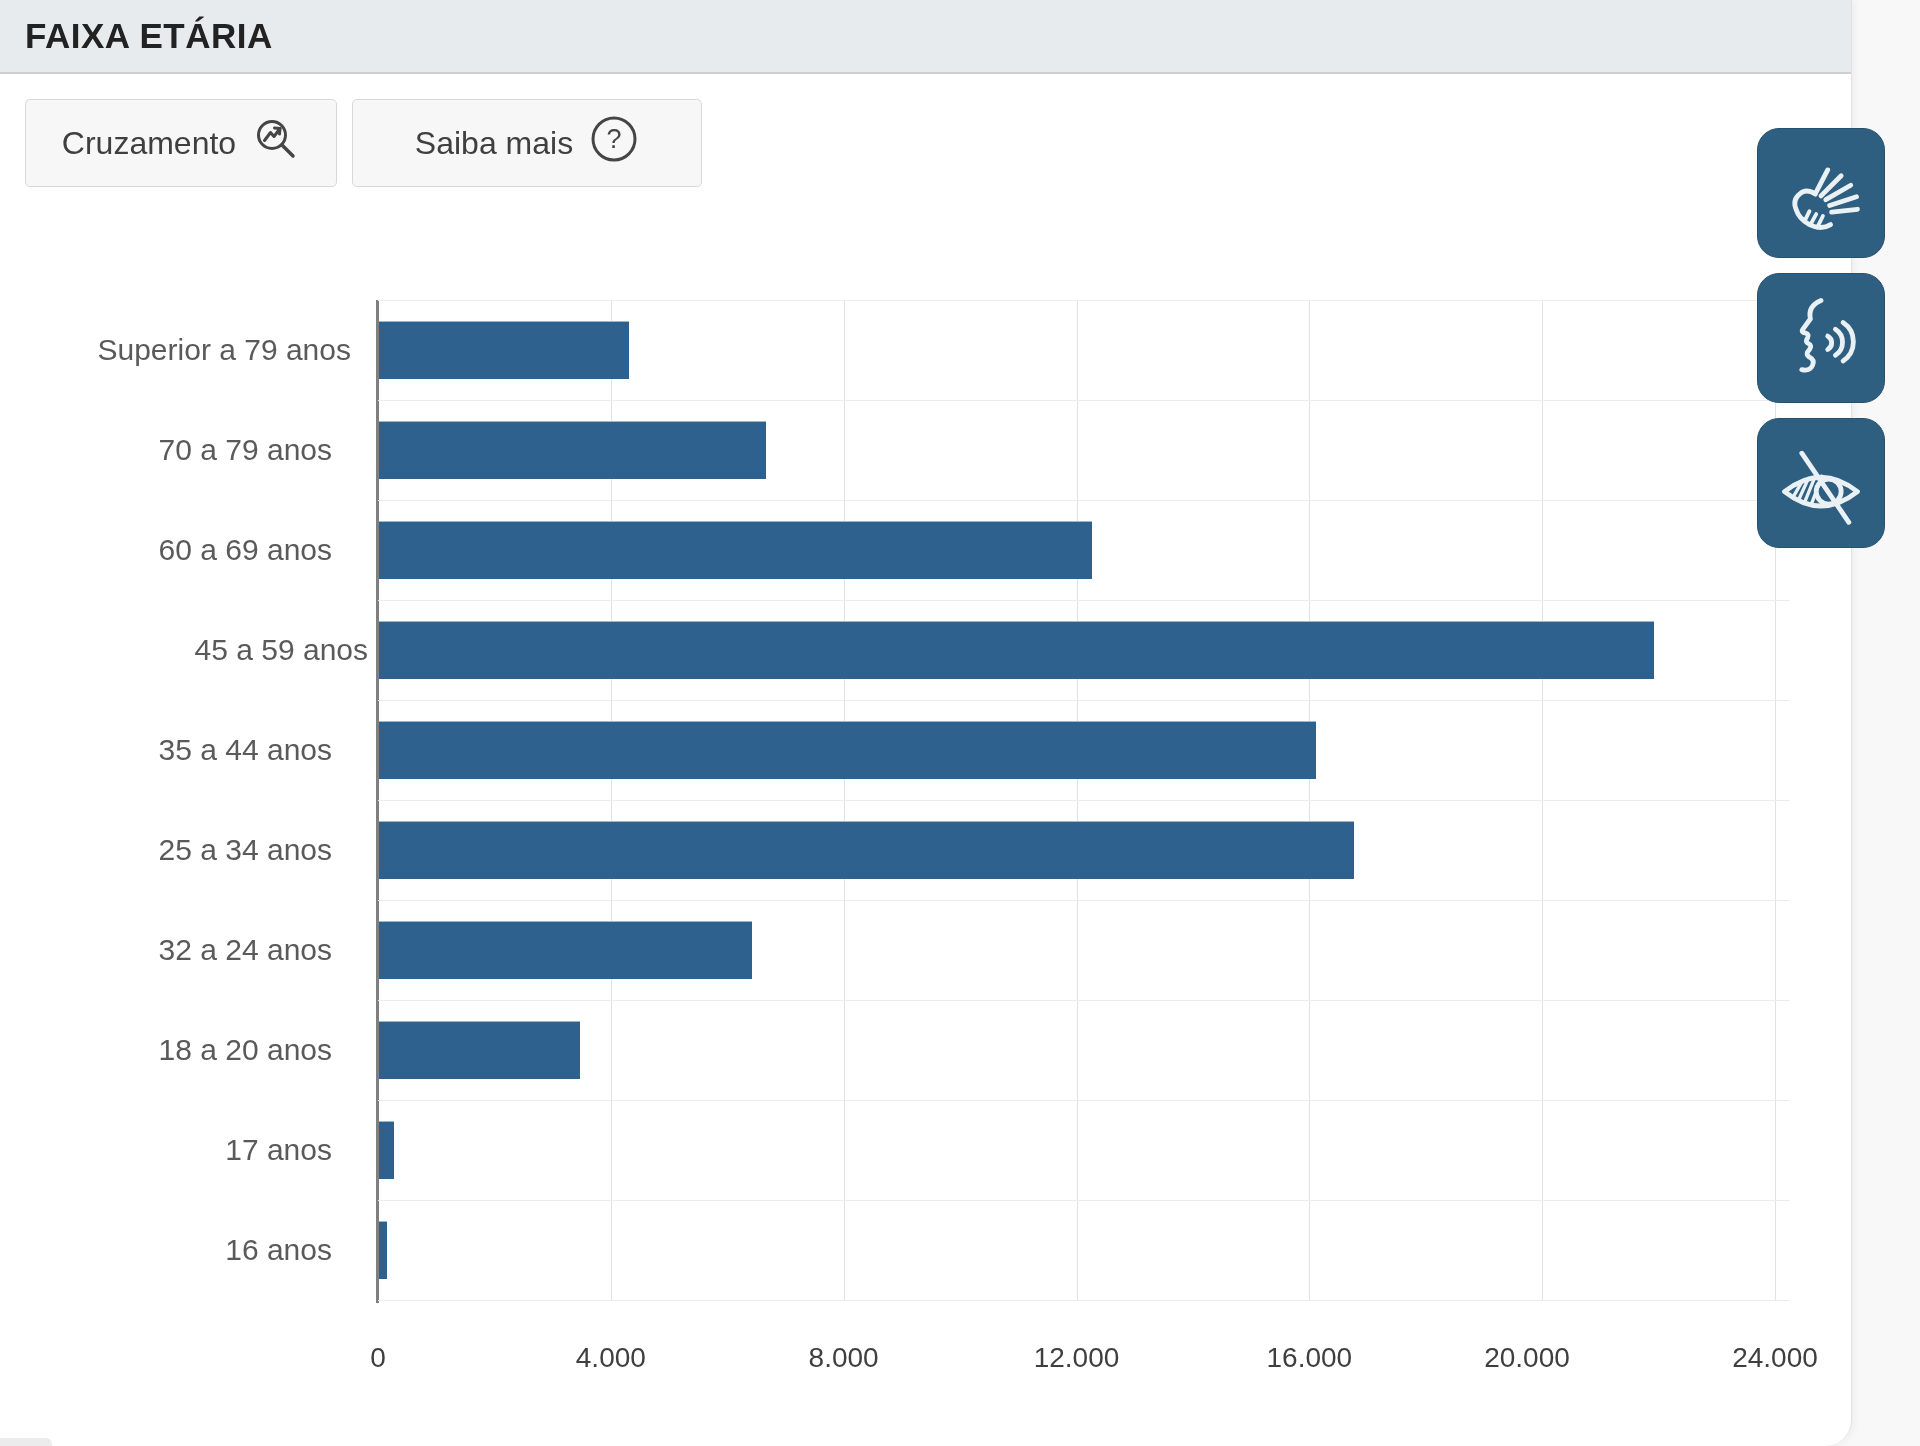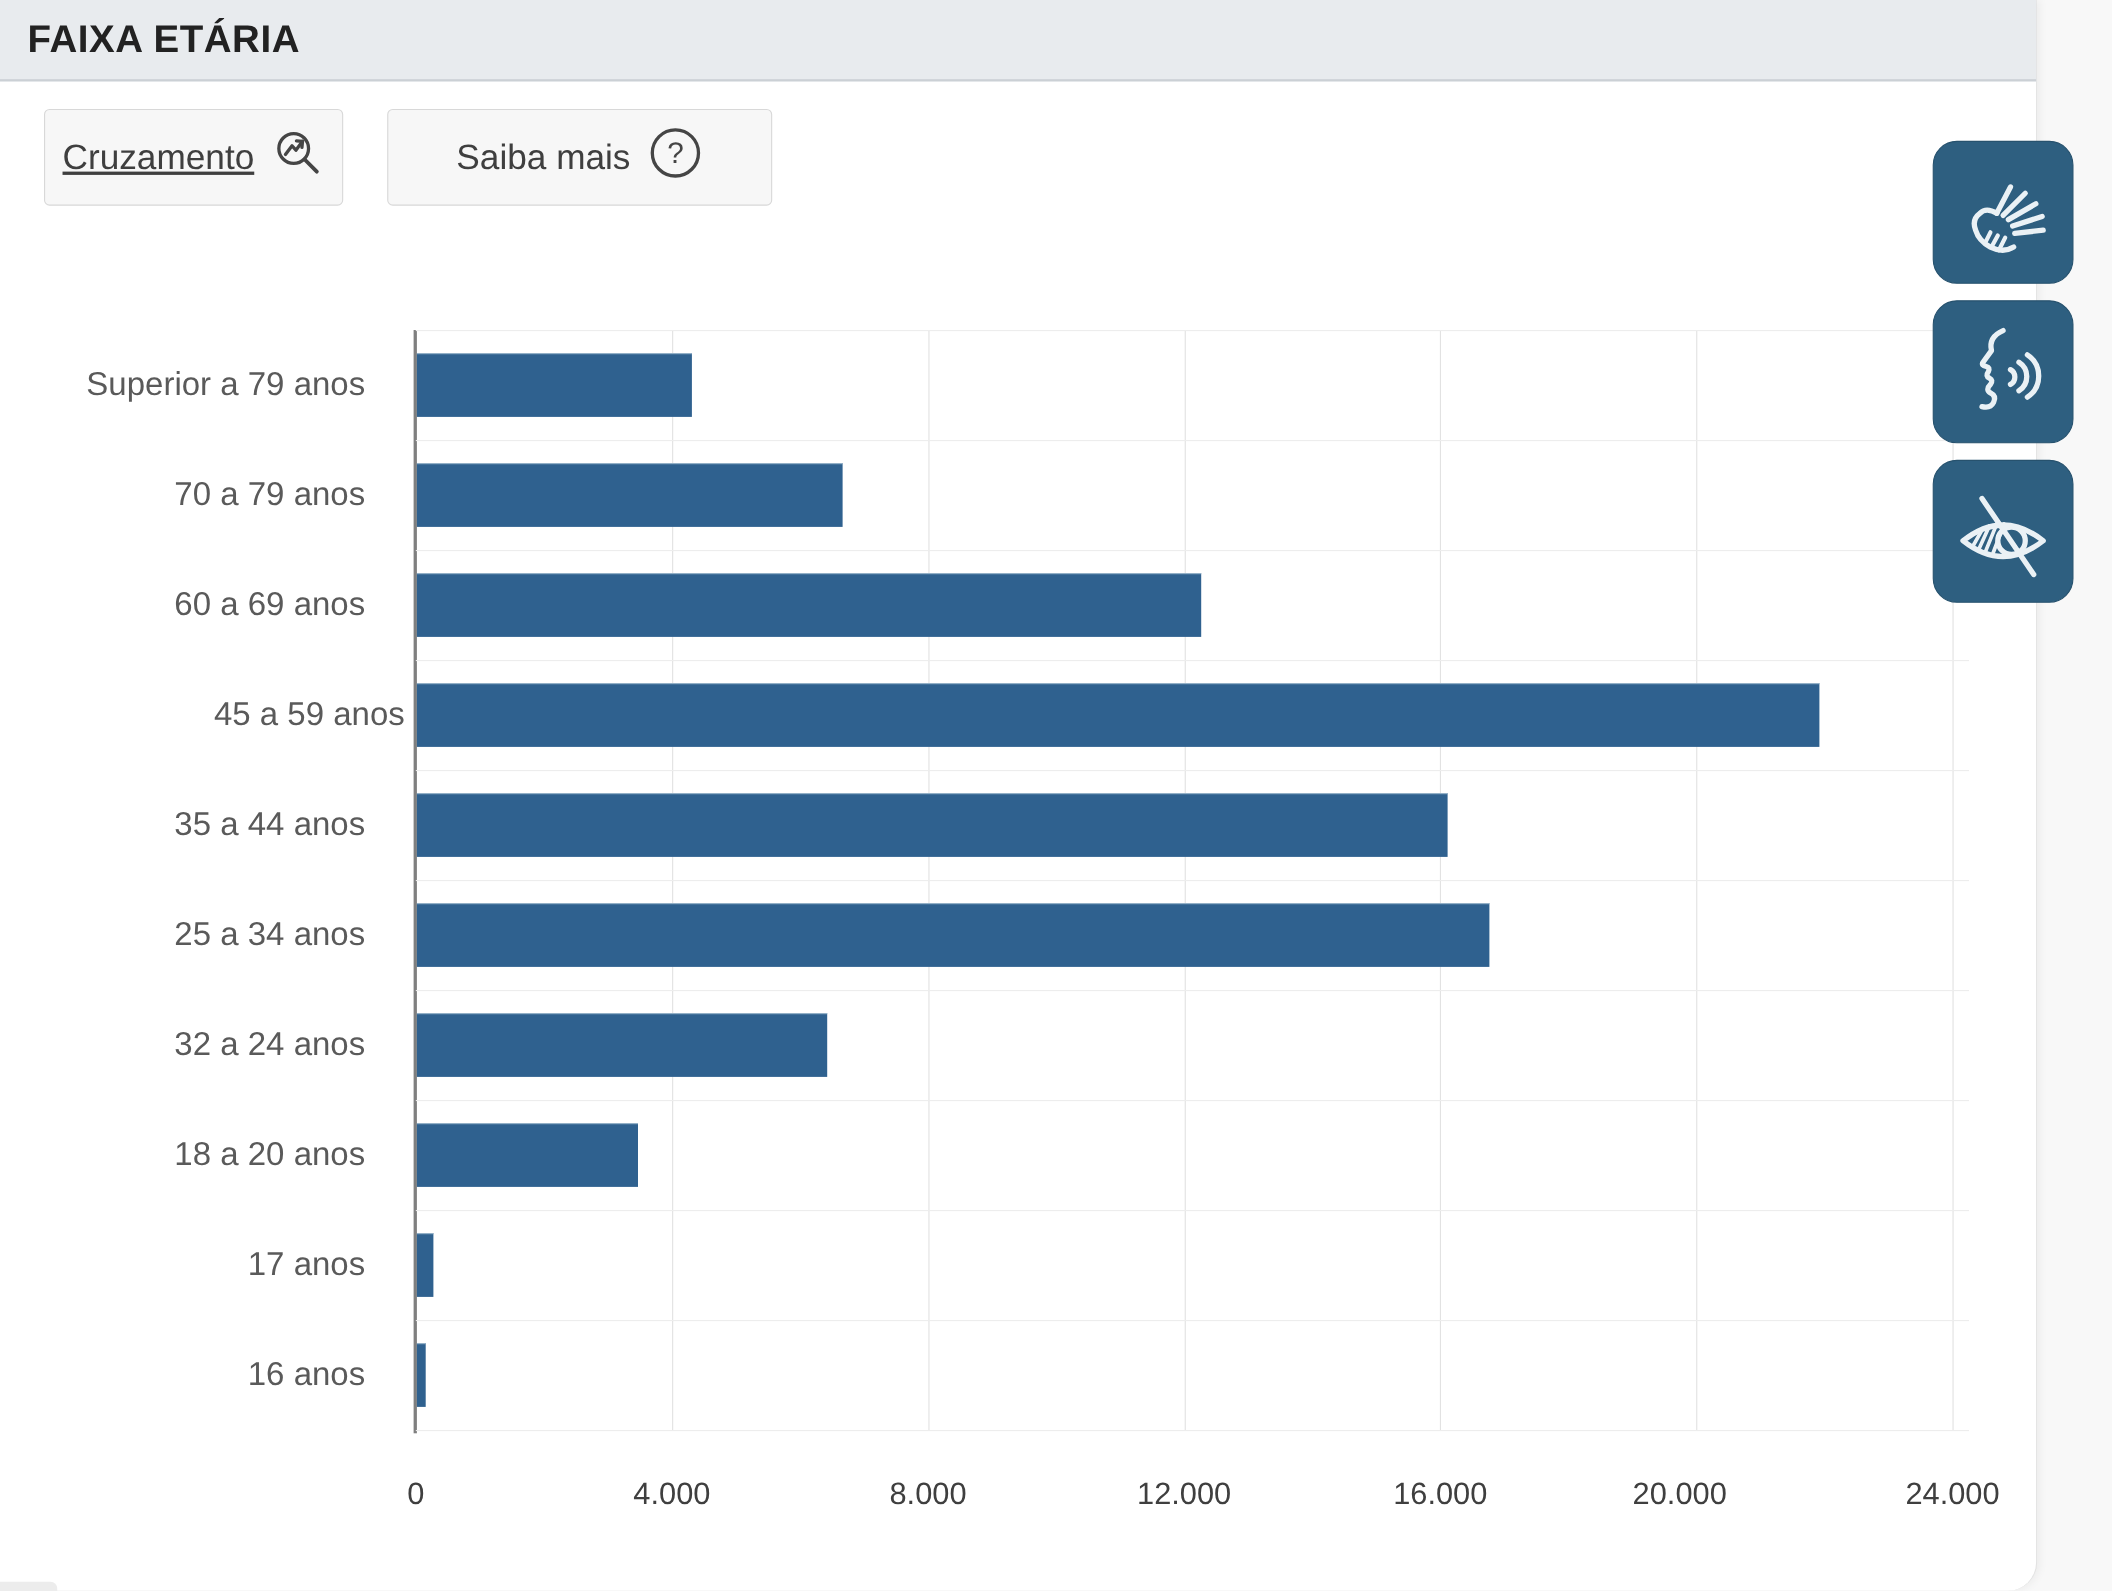--- a/index.html
+++ b/index.html
@@ -14,21 +14,21 @@
   .panel-header { position:absolute; left:0; top:0; width:100%; height:74px;
     background:#e8ebee; border-bottom:2px solid #cbd0d5;
     display:flex; align-items:center; padding-left:25px; }
   .panel-title { font-size:35px; font-weight:bold; color:#222222; letter-spacing:0.5px; }
 
   
   .tool-btn { position:absolute; top:99px; height:88px;
     background:#f7f7f7; border:1px solid #d8d8d8; border-radius:5px;
     display:flex; align-items:center; justify-content:center; gap:16px;
     font-size:32px; color:#3f3f3f; cursor:pointer; }
-  .btn-cruzamento { left:40px;  width:272px;text-decoration:underline; }
+  .btn-cruzamento { left:25px;  width:312px; }
   .btn-saiba     { left:352px; width:350px; }
   .tool-btn svg { flex:0 0 auto; }
 
   
   .a11y-btn { position:absolute; left:1757px; width:128px; height:130px;
     background:#2e5f80; border:1px solid #27526e; border-radius:22px;
     display:flex; align-items:center; justify-content:center; cursor:pointer; }
   .a11y-btn svg { width:96px; height:96px; }
 
   
@@ -77,21 +77,21 @@
     <span>
       <svg width="50" height="50" viewBox="0 0 50 50" fill="none">
         <circle cx="25" cy="25" r="21" stroke="#454545" stroke-width="3"></circle>
         <text x="25" y="34" text-anchor="middle" font-size="27" font-family="Liberation Sans, sans-serif" fill="#454545">?</text>
       </svg>
     </span>
   </button>
 
   <div class="chart">
     <div class="cat-labels" id="catLabels">
-        <div class="cat-label" style="top: 0px;">Superior a 79 anos</div>
+        <div class="cat-label" style="top: 0px; margin-left: 19px;">Superior a 79 anos</div>
         <div class="cat-label" style="top: 100px;">70 a 79 anos</div>
         <div class="cat-label" style="top: 200px;">60 a 69 anos</div>
         <div class="cat-label" style="top: 300px; margin-left: 36px;">45 a 59 anos</div>
         <div class="cat-label" style="top: 400px;">35 a 44 anos</div>
         <div class="cat-label" style="top: 500px;">25 a 34 anos</div>
         <div class="cat-label" style="top: 600px;">32 a 24 anos</div>
         <div class="cat-label" style="top: 700px;">18 a 20 anos</div>
         <div class="cat-label" style="top: 800px;">17 anos</div>
         <div class="cat-label" style="top: 900px;">16 anos</div>
       </div>

